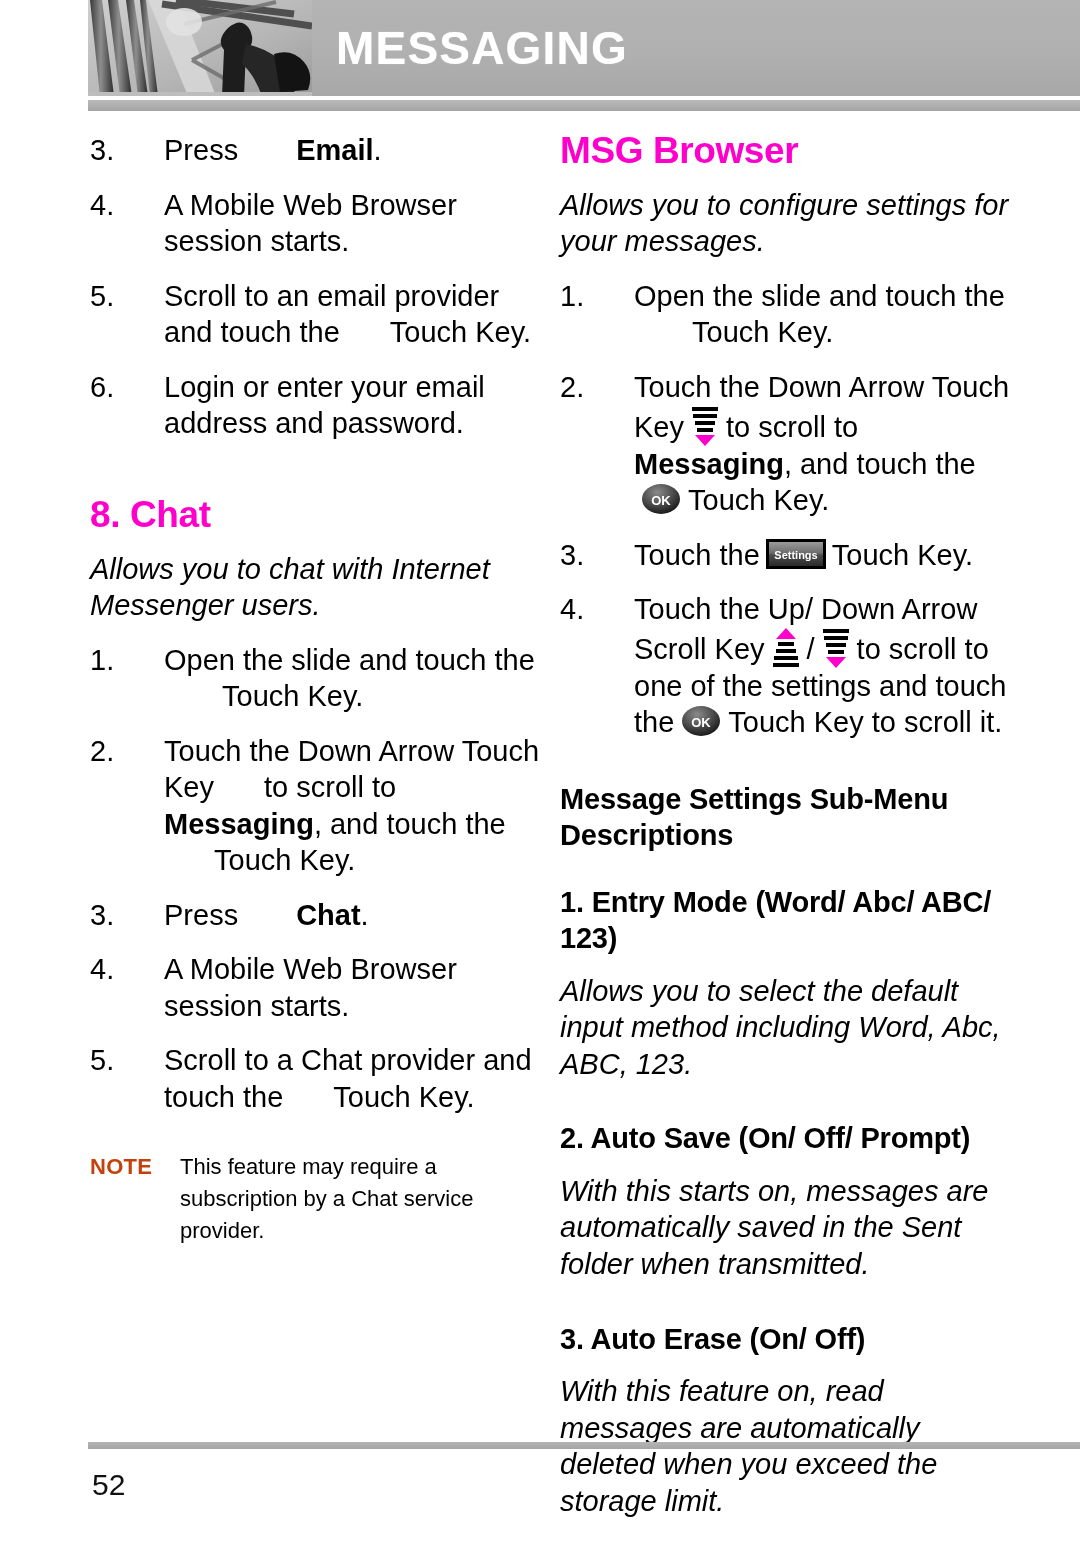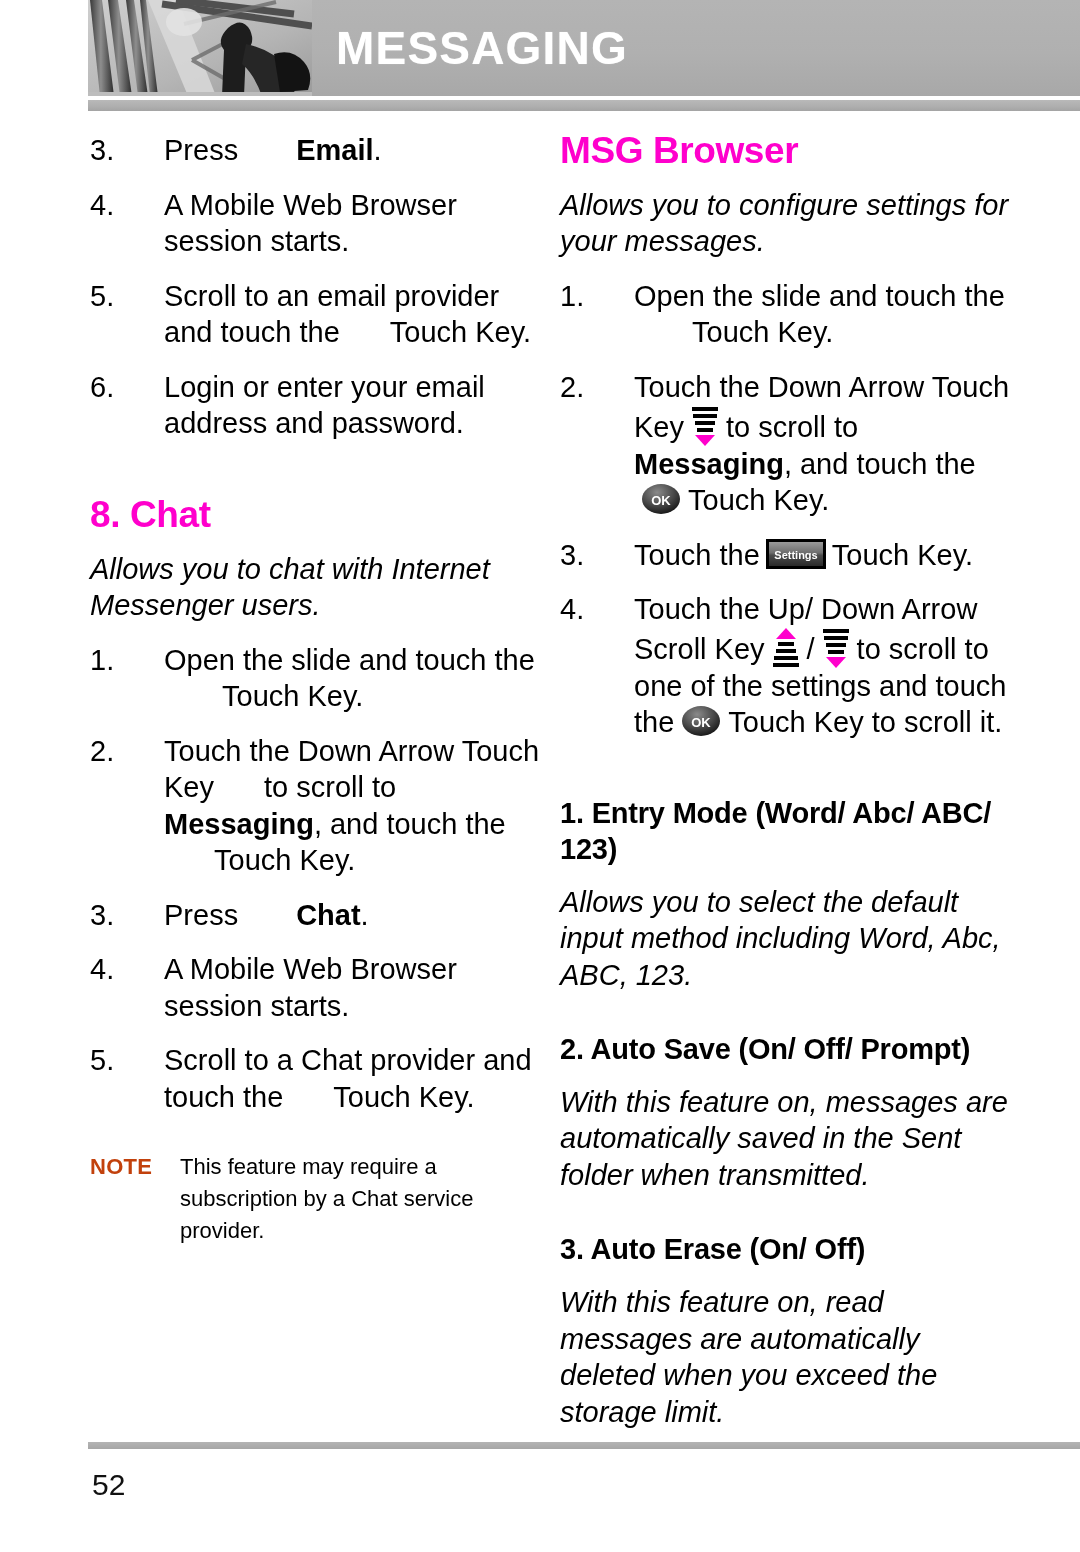--- a/index.html
+++ b/index.html
@@ -361,28 +361,29 @@
                   <stop offset="55%" stop-color="#4a4a4a"></stop>
                   <stop offset="100%" stop-color="#111111"></stop>
                 </radialGradient>
               </defs>
               <ellipse cx="22" cy="17" rx="19" ry="15" fill="url(#okg2)"></ellipse>
               <text x="22" y="23" font-family="Liberation Sans, sans-serif" font-size="13" font-weight="bold" fill="#ffffff" text-anchor="middle">OK</text>
             </svg></span><span>Touch Key to scroll it.</span></span>
     </div>
 
     <div style="height:22px"></div>
+    <h3 class="sub-head">Message Settings Sub-Menu Descriptions</h3>
 
     <div style="height:14px"></div>
     <h4 class="sub-head">1. Entry Mode (Word/ Abc/ ABC/ 123)</h4>
     <p class="body-para">Allows you to select the default input method including Word, Abc, ABC, 123.</p>
 
     <div style="height:20px"></div>
     <h4 class="sub-head">2. Auto Save (On/ Off/ Prompt)</h4>
-    <p class="body-para">With this feature on, messages are automatically saved in the Sent folder when transmitted.</p>
+    <p class="body-para">With this starts on, messages are automatically saved in the Sent folder when transmitted.</p>
 
     <div style="height:20px"></div>
     <h4 class="sub-head">3. Auto Erase (On/ Off)</h4>
     <p class="body-para">With this feature on, read messages are automatically deleted when you exceed the storage limit.</p>
 
   </div>
 </div>
 
 <div class="footer-rule"></div>
 <div class="page-number">52</div>

